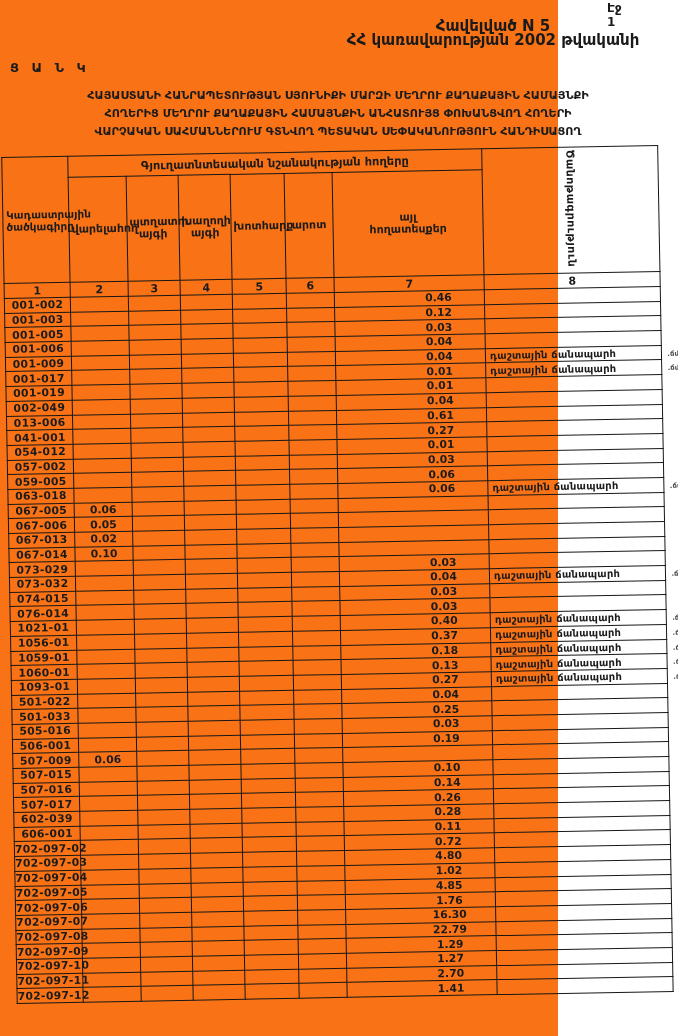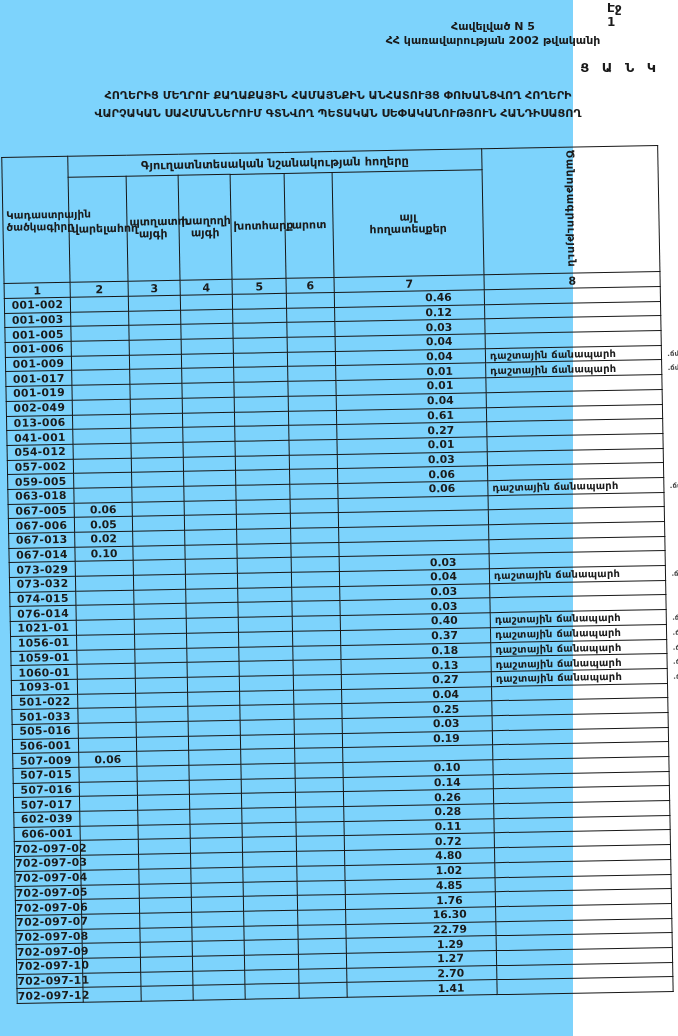--- a/index.html
+++ b/index.html
@@ -1,32 +1,32 @@
 <!DOCTYPE html>
 <html><head>
 <meta charset="utf-8">
 <style>
   html,body { margin:0; padding:0; background:#ffffff; }
   body {
     width:678px; height:1036px; overflow:hidden; position:relative;
     font-family:"DejaVu Sans", sans-serif; color:#1a1a1a;
   }
-  .page { position:relative; width:558px; height:1036px; background:#7dd3fc;padding-left:15px; }
+  .page { position:relative; width:558px; height:1036px; background:#f97316; }
 
   .page-num {
     position:absolute; top:1px; left:607px;
     font-size:12px; font-weight:bold;
   }
   .appendix {
     position:absolute; top:20px; left:308px; width:370px;
-    text-align:center; font-size:11px; font-weight:bold; line-height:13.5px;
+    text-align:center; font-size:15px; font-weight:bold; line-height:13.5px;
   }
   .doc-title {
     position:absolute; top:60px; left:10px; width:650px;
-    text-align:right; font-size:13px; font-weight:bold; letter-spacing:4px;
+    text-align:left; font-size:13px; font-weight:bold; letter-spacing:4px;
   }
   .subtitle {
     position:absolute; top:87px; left:10px; width:656px;
     text-align:center; font-size:11.2px; font-weight:bold; line-height:18px;
   }
 
   table.doc-table {
     position:absolute; top:157px; left:9px; width:656px;
     border-collapse:collapse; table-layout:fixed;
     transform:rotate(-1.05deg); transform-origin:0 50%;
@@ -64,20 +64,21 @@
   <div class="page-num">Էջ 1</div>
 
   <div class="appendix">
     <div>Հավելված N 5</div>
     <div>ՀՀ կառավարության 2002 թվականի</div>
   </div>
 
   <div class="doc-title">Ց Ա Ն Կ</div>
 
   <div class="subtitle">
+    <div>ՀԱՅԱՍՏԱՆԻ ՀԱՆՐԱՊԵՏՈՒԹՅԱՆ ՍՅՈՒՆԻՔԻ ՄԱՐԶԻ ՄԵՂՐՈՒ ՔԱՂԱՔԱՅԻՆ ՀԱՄԱՅՆՔԻ</div>
     <div>ՀՈՂԵՐԻՑ ՄԵՂՐՈՒ ՔԱՂԱՔԱՅԻՆ ՀԱՄԱՅՆՔԻՆ ԱՆՀԱՏՈՒՅՑ ՓՈԽԱՆՑՎՈՂ ՀՈՂԵՐԻ</div>
     <div>ՎԱՐՉԱԿԱՆ ՍԱՀՄԱՆՆԵՐՈՒՄ ԳՏՆՎՈՂ ՊԵՏԱԿԱՆ ՍԵՓԱԿԱՆՈՒԹՅՈՒՆ ՀԱՆԴԻՍԱՑՈՂ</div>
   </div>
 
   <table class="doc-table">
     <colgroup>
       <col style="width:66px">
         <col style="width:58px">
         <col style="width:52px">
         <col style="width:52px">

